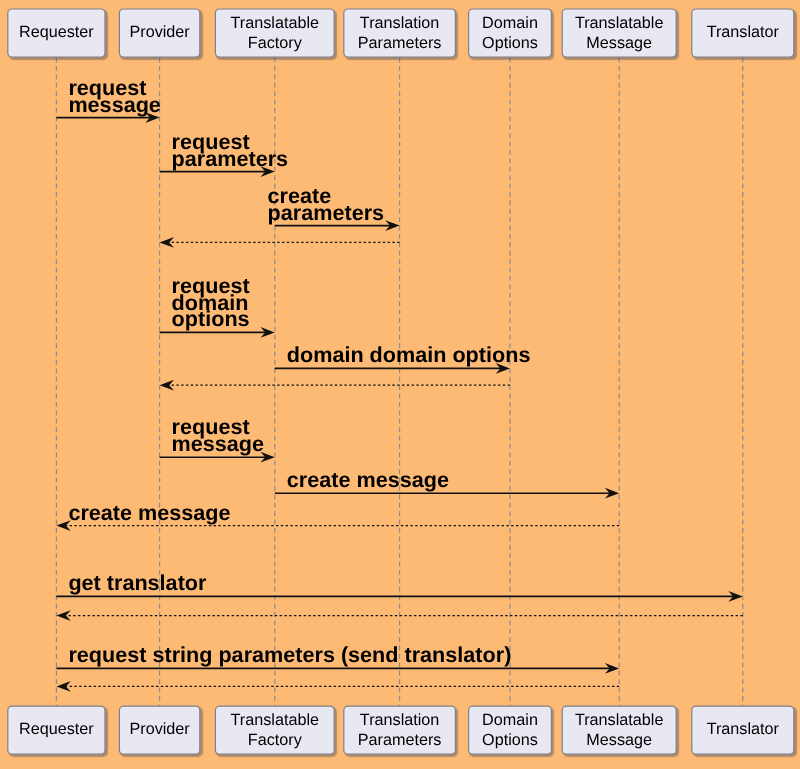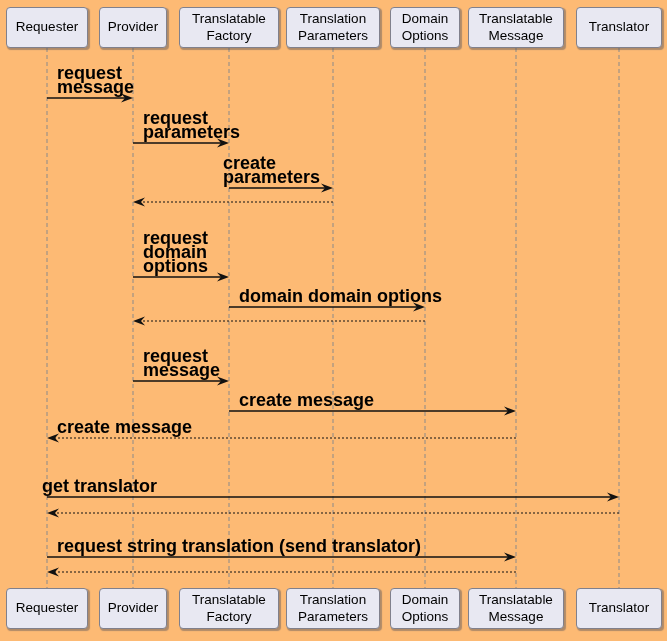--- a/index.html
+++ b/index.html
@@ -136,16 +136,16 @@
       <div class="msg-label" style="left: 223px; top: 156px;">create
 parameters</div>
       <div class="msg-label" style="left: 143px; top: 231px;">request
 domain
 options</div>
       <div class="msg-label" style="left: 239px; top: 289px;">domain domain options</div>
       <div class="msg-label" style="left: 143px; top: 349px;">request
 message</div>
       <div class="msg-label" style="left: 239px; top: 393px;">create message</div>
       <div class="msg-label" style="left: 57px; top: 420px;">create message</div>
-      <div class="msg-label" style="left: 42px; top: 479px;">get translator</div>
-      <div class="msg-label" style="left: 57px; top: 539px;">request string translation (send translator)</div>
+      <div class="msg-label" style="left: 57px; top: 479px;">get translator</div>
+      <div class="msg-label" style="left: 57px; top: 539px;">request string parameters (send translator)</div>
     </div>
 </div>
 
 </body></html>

